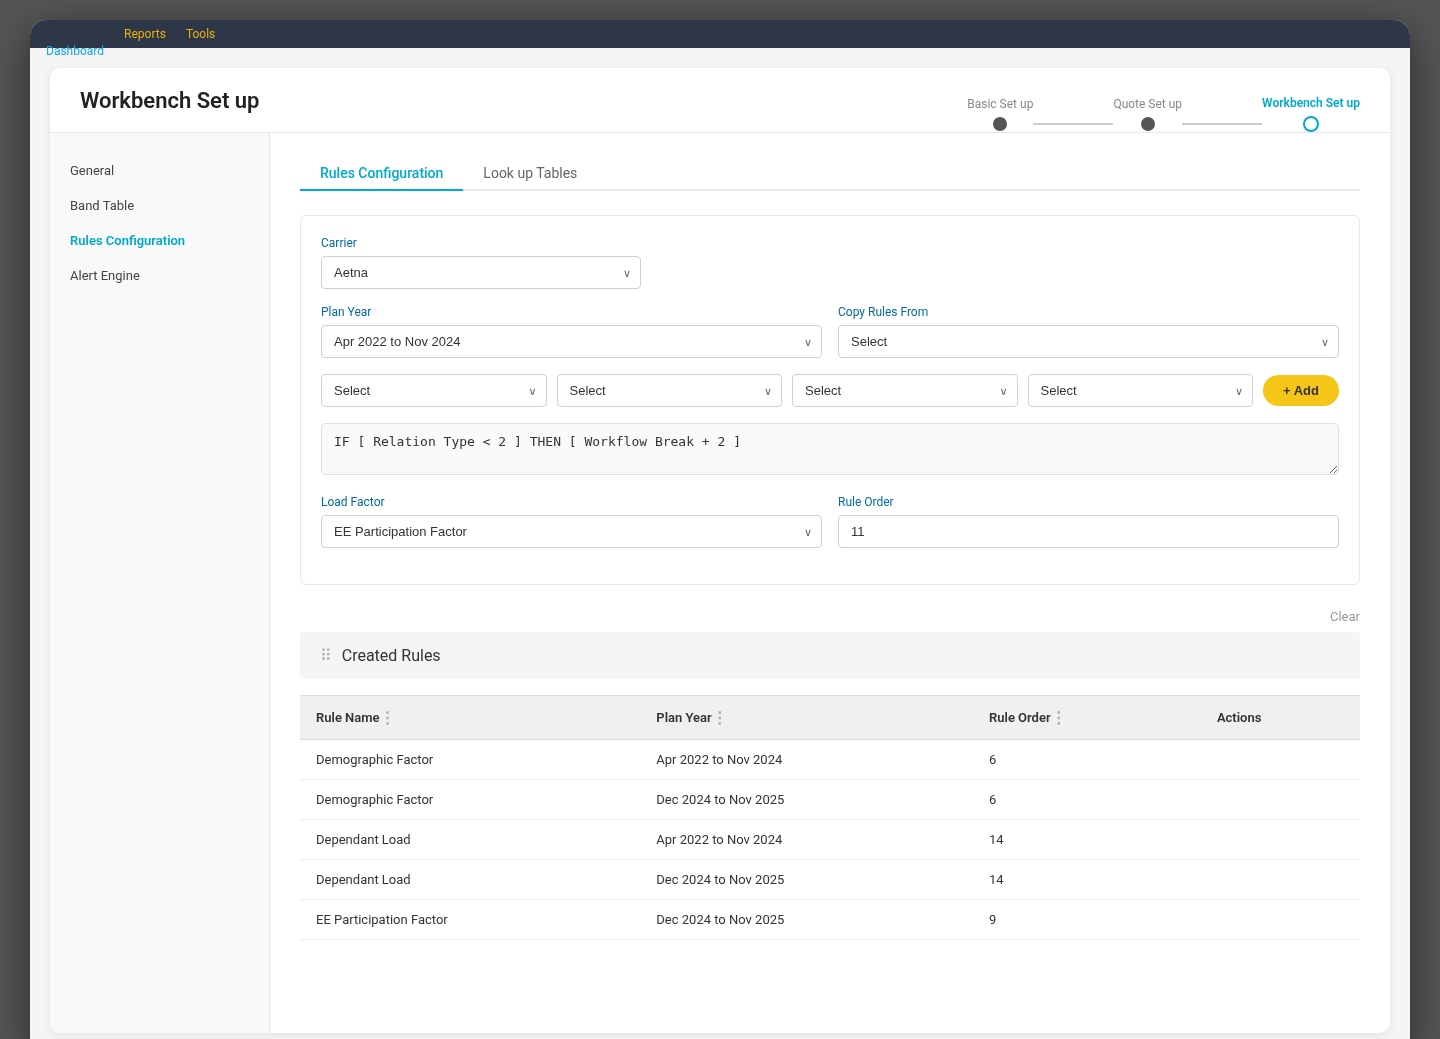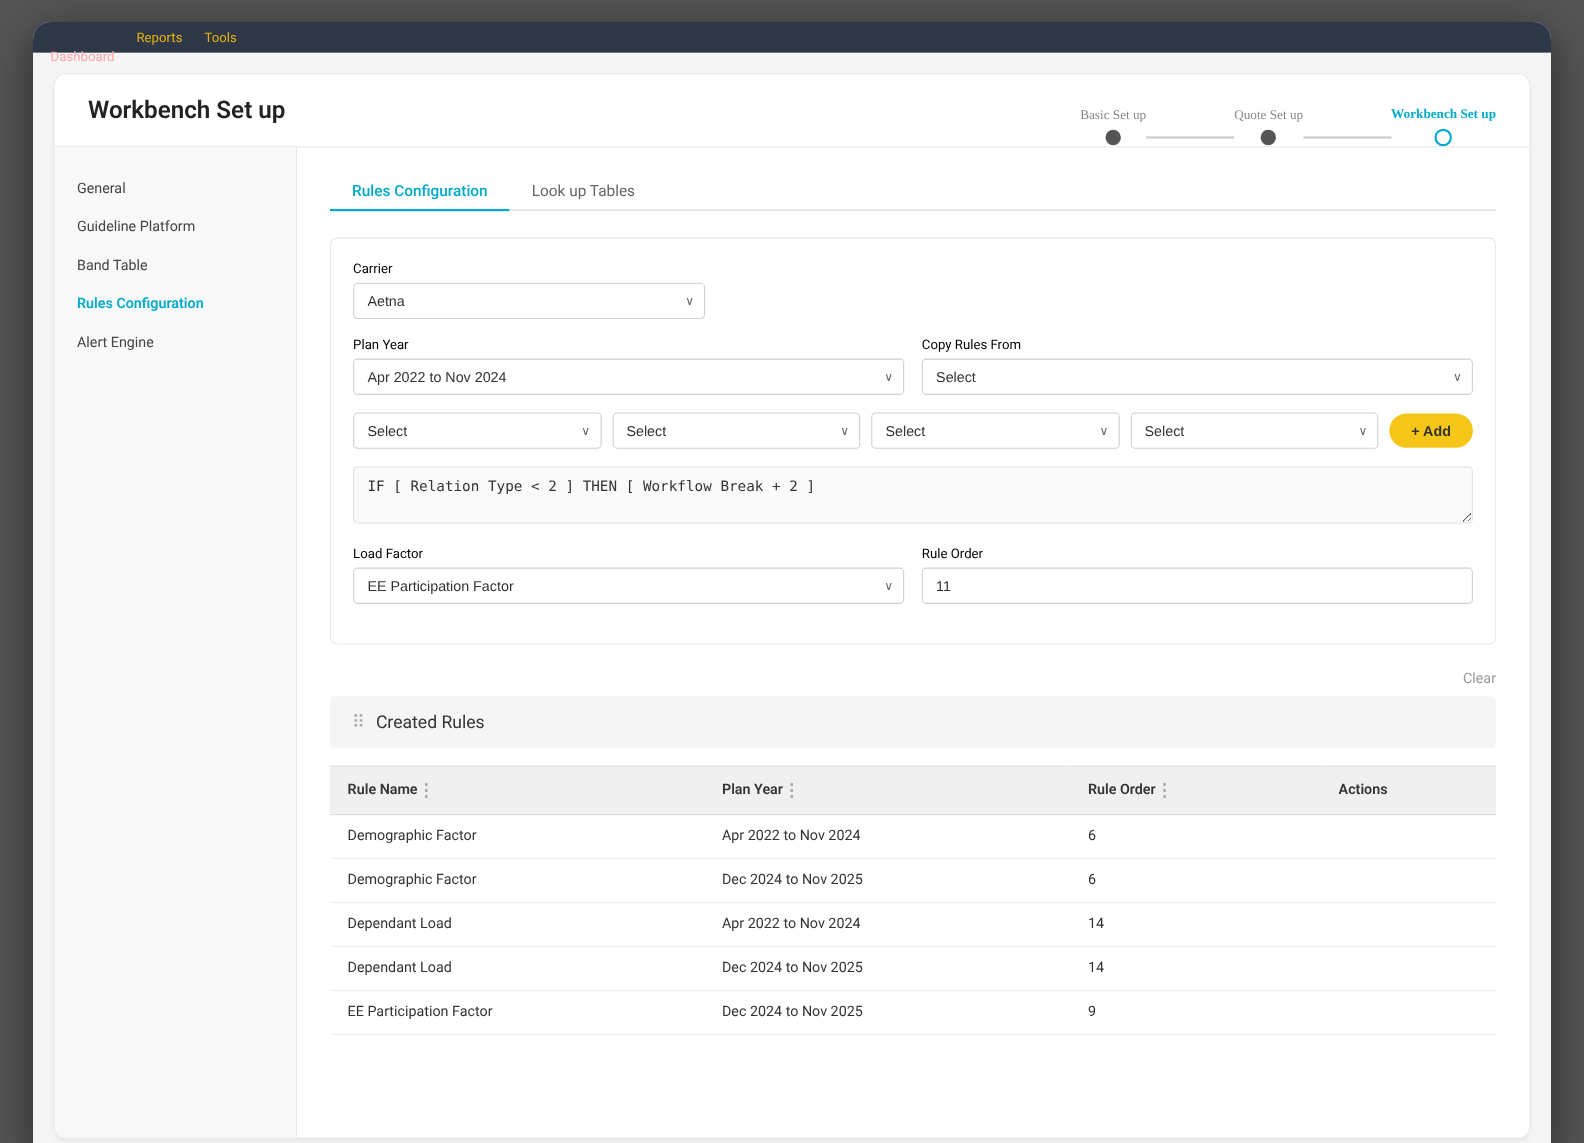--- a/index.html
+++ b/index.html
@@ -25,21 +25,21 @@
       display: flex;
       align-items: center;
       padding: 0 16px;
       gap: 20px;
     }
     .top-nav-item {
       color: #eab308;
       font-size: 12px;
       cursor: pointer;
     }
-    .top-nav-item.active { color: #fca5a5; margin-top: 34px; }
+    .top-nav-item.active { color: #0ea5e9; margin-top: 34px; }
     .main-container {
       background: #f5f5f5;
       padding: 20px;
       min-height: 1000px;
     }
     .page-card {
       background: #fff;
       border-radius: 10px;
       overflow: hidden;
       box-shadow: 0 2px 8px rgba(0,0,0,0.08);
@@ -63,21 +63,20 @@
       align-items: center;
       gap: 0;
       padding-top: 8px;
     }
     .wizard-step {
       display: flex;
       flex-direction: column;
       align-items: center;
       gap: 6px;
       position: relative;
-      font-family: Liberation Serif, serif;
     }
     .wizard-step-label {
       font-size: 12px;
       color: #888;
       white-space: nowrap;
     }
     .wizard-step-label.active { color: #00aacc; font-weight: 600; }
     .wizard-step-dot {
       width: 14px;
       height: 14px;
@@ -142,21 +141,21 @@
       border: 1px solid #e8e8e8;
       border-radius: 6px;
       padding: 20px;
       margin-bottom: 16px;
     }
     .form-row {
       margin-bottom: 16px;
     }
     .form-label {
       font-size: 12px;
-      color: #000000;
+      color: #0369a1;
       margin-bottom: 6px;
     }
     .select-wrapper {
       position: relative;
       display: inline-block;
     }
     .select-wrapper::after {
       content: '∨';
       position: absolute;
       right: 10px;
@@ -316,21 +315,20 @@
             <span class="wizard-step-label active">Workbench Set up</span>
             <div class="wizard-step-dot active"></div>
           </div>
         </div>
       </div>
 
       <div class="page-body">
 
         <div class="sidebar">
           <div class="sidebar-item">General</div>
-          <div class="sidebar-item">Guideline Platform</div>
           <div class="sidebar-item">Band Table</div>
           <div class="sidebar-item active">Rules Configuration</div>
           <div class="sidebar-item">Alert Engine</div>
         </div>
 
         <div class="content-area">
 
           <div class="tabs">
             <div class="tab active">Rules Configuration</div>
             <div class="tab">Look up Tables</div>

